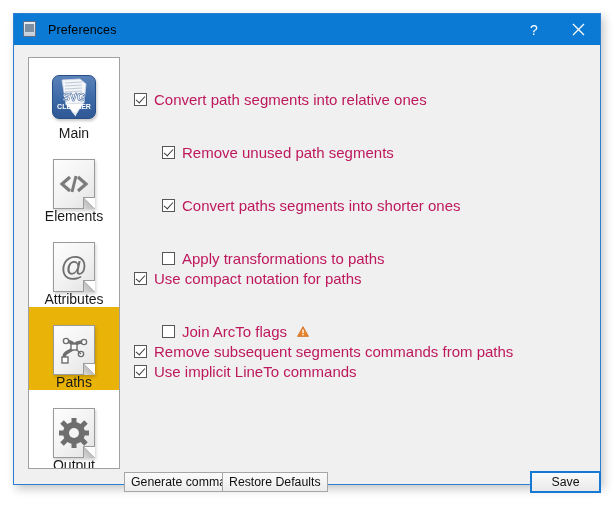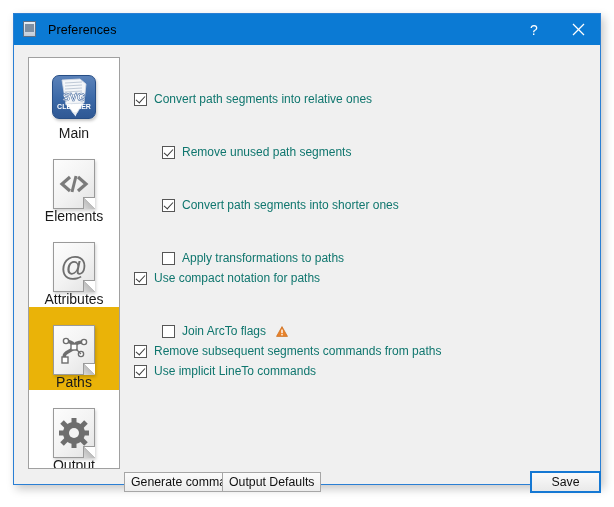--- a/index.html
+++ b/index.html
@@ -191,22 +191,22 @@
     position: absolute;
     left: 3px;
     top: 0px;
     width: 4px;
     height: 8px;
     border: solid #3a3a3a;
     border-width: 0 1.6px 1.6px 0;
     transform: rotate(42deg);
   }
   .opt-label {
-    font-size: 12px;
-    color: #0f766e;
+    font-size: 15px;
+    color: #be185d;
     white-space: nowrap;
   }
   .warn-icon {
     margin-left: 10px;
     display: inline-flex;
     flex: none;
   }
 
   
   .btn {
@@ -367,21 +367,21 @@
           <span class="opt-label">Convert path segments into relative ones</span>
         </div>
 
         <div class="opt-row indent">
           <div class="checkbox checked"></div>
           <span class="opt-label">Remove unused path segments</span>
         </div>
 
         <div class="opt-row indent">
           <div class="checkbox checked"></div>
-          <span class="opt-label">Convert path segments into shorter ones</span>
+          <span class="opt-label">Convert paths segments into shorter ones</span>
         </div>
 
         <div class="opt-row indent">
           <div class="checkbox"></div>
           <span class="opt-label">Apply transformations to paths</span>
         </div>
 
         <div class="opt-row">
           <div class="checkbox checked"></div>
           <span class="opt-label">Use compact notation for paths</span>
@@ -407,18 +407,18 @@
         <div class="opt-row">
           <div class="checkbox checked"></div>
           <span class="opt-label">Use implicit LineTo commands</span>
         </div>
 
       </div>
 
     </div>
 
     <button class="btn" id="btn-generate">Generate command</button>
-    <button class="btn" id="btn-restore">Output Defaults</button>
+    <button class="btn" id="btn-restore">Restore Defaults</button>
     <button class="btn" id="btn-save">Save</button>
 
   </div>
 
 </div>
 
 </body></html>

